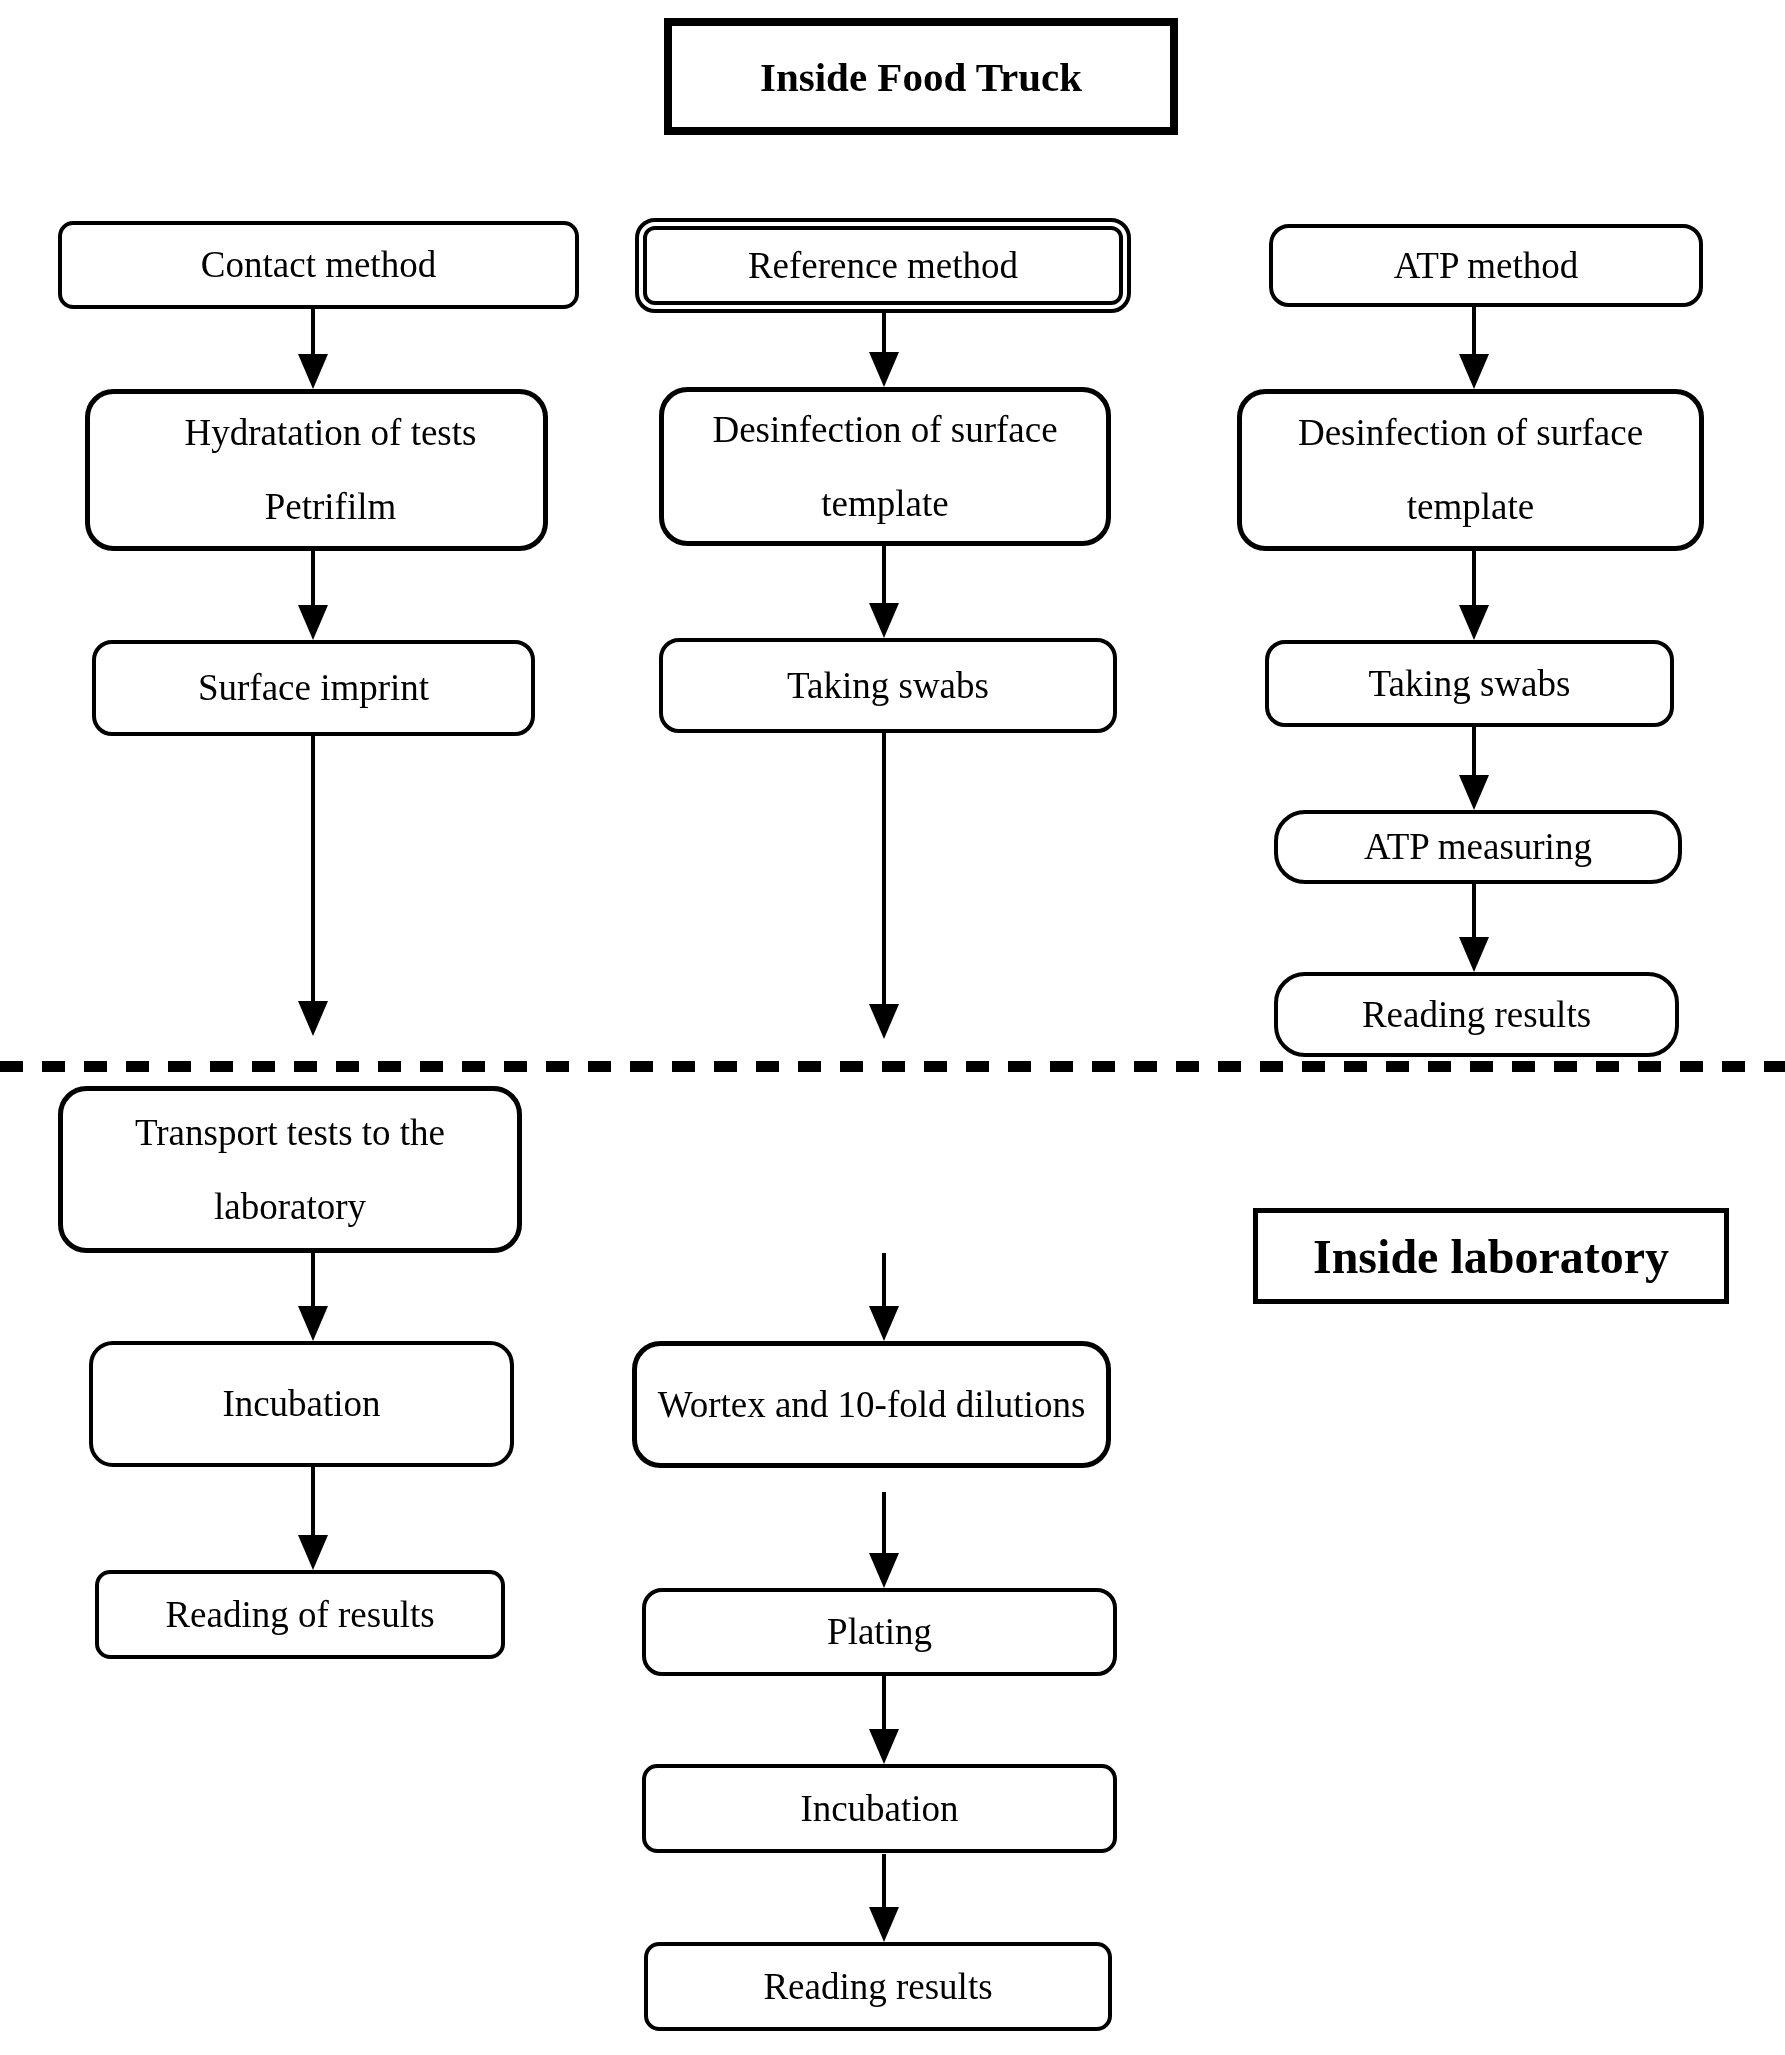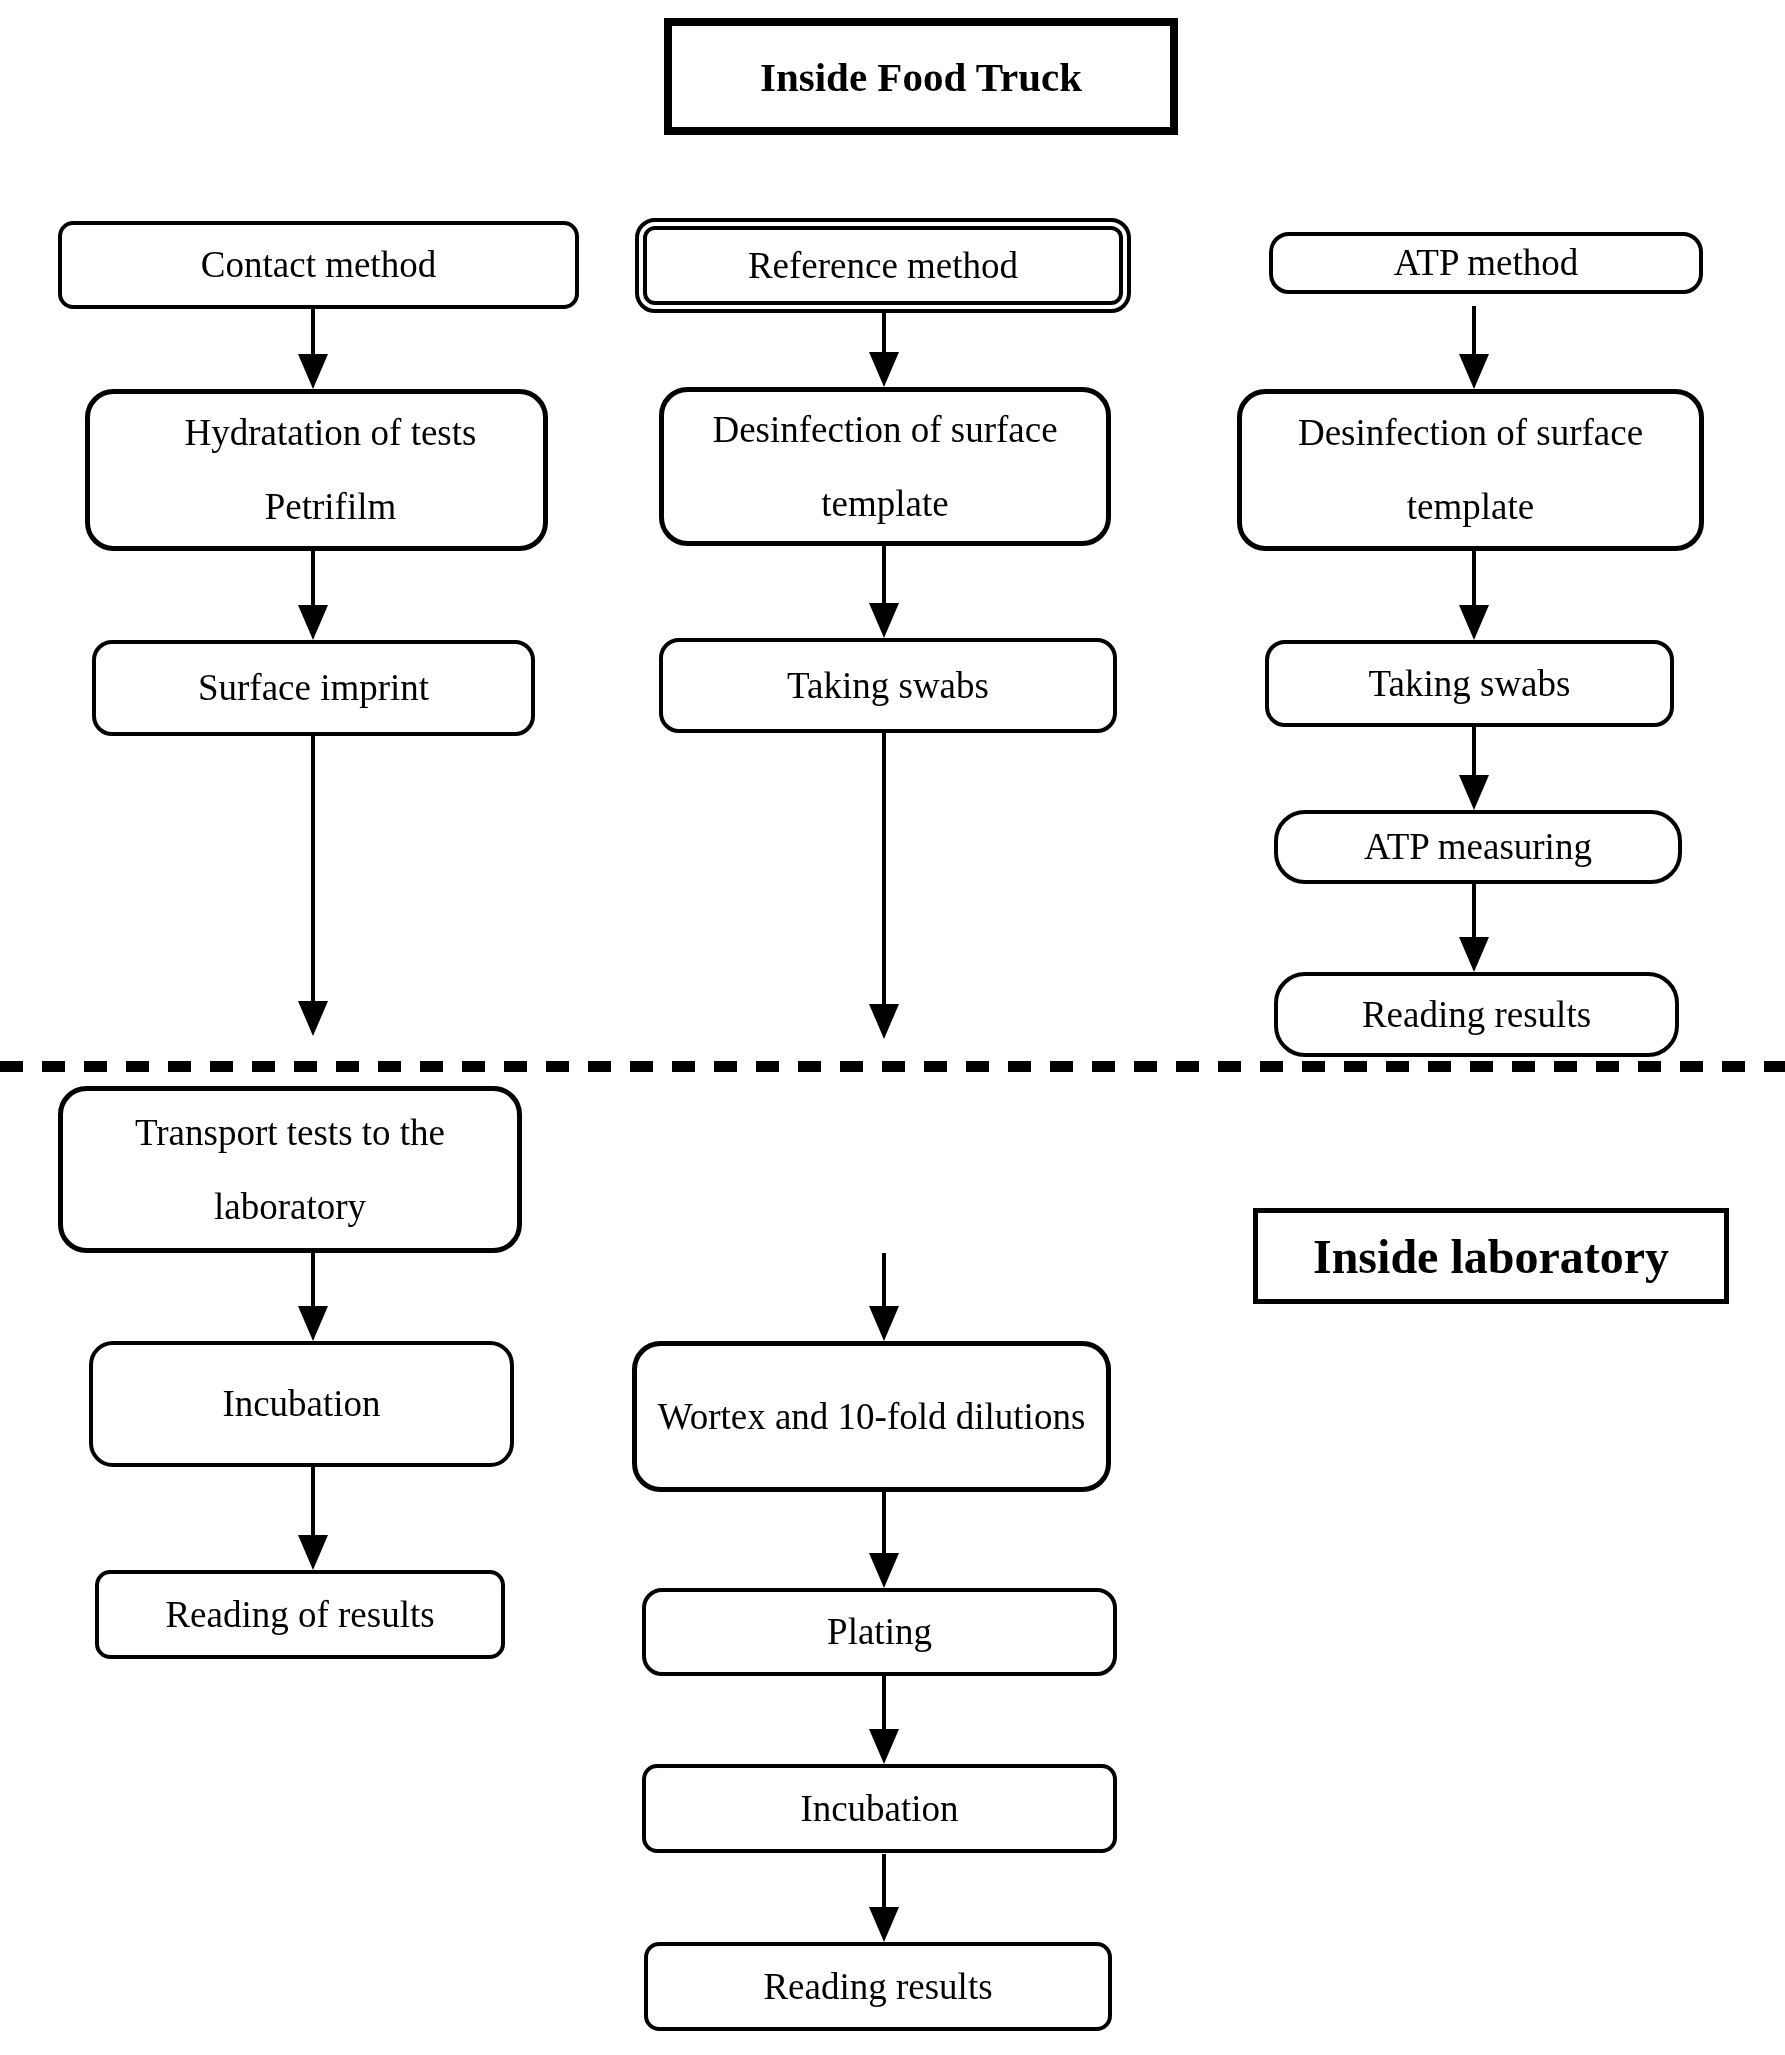--- a/index.html
+++ b/index.html
@@ -105,37 +105,37 @@
 
   <div class="box b13 r65" style="left:659px;top:387px;width:452px;height:159px;">
     <span>Desinfection of surface template</span>
   </div>
 
   <div class="box r45" style="left:659px;top:638px;width:458px;height:95px;">
     <span>Taking swabs</span>
   </div>
 
 
-  <div class="box b12 r65" style="left:632px;top:1341px;width:479px;height:151px;">
+  <div class="box b12 r65" style="left:632px;top:1341px;width:479px;height:127px;">
     <span>Wortex and 10-fold dilutions</span>
   </div>
 
   <div class="box r45" style="left:642px;top:1588px;width:475px;height:88px;">
     <span>Plating</span>
   </div>
 
   <div class="box r35" style="left:642px;top:1764px;width:475px;height:89px;">
     <span>Incubation</span>
   </div>
 
   <div class="box r35" style="left:644px;top:1942px;width:468px;height:89px;">
     <span>Reading results</span>
   </div>
 
-  <div class="box r45" style="left:1269px;top:232px;width:434px;height:62px;">
+  <div class="box r45" style="left:1269px;top:224px;width:434px;height:83px;">
     <span>ATP method</span>
   </div>
 
   <div class="box b13 r65" style="left:1237px;top:389px;width:467px;height:162px;">
     <span>Desinfection of surface template</span>
   </div>
 
   <div class="box r45" style="left:1265px;top:640px;width:409px;height:87px;">
     <span>Taking swabs</span>
   </div>

